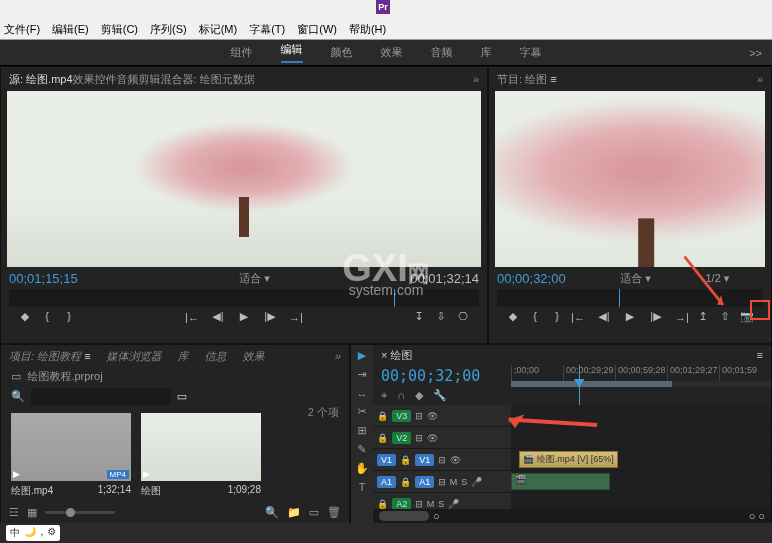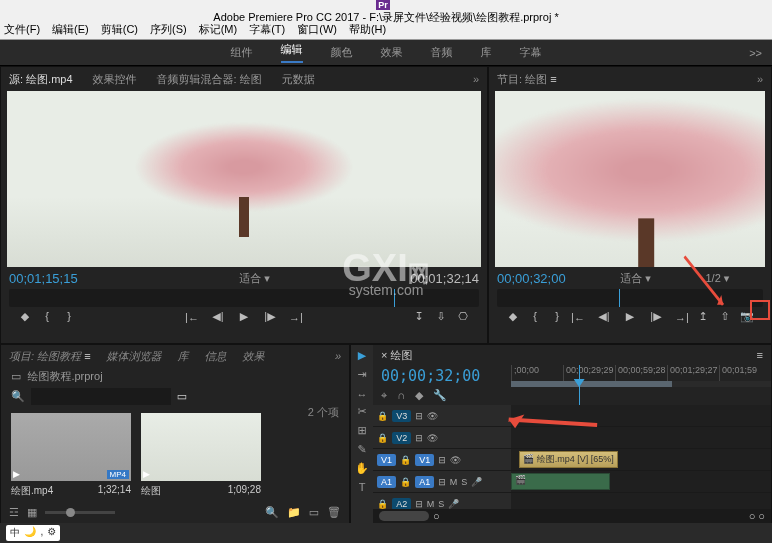--- a/index.html
+++ b/index.html
@@ -15,21 +15,21 @@
 
 
 .workspace { background: #2a2a2a; height: 26px; display: flex; align-items: center; justify-content: center; gap: 28px; border-bottom: 1px solid #000; position: relative; }
 .workspace span { color: #999; font-size: 11px; cursor: pointer; }
 .workspace span.active { color: #fff; border-bottom: 2px solid #3a7ac5; padding-bottom: 4px; }
 .workspace .more { position: absolute; right: 10px; color: #999; }
 
 
 .main-upper { display: flex; height: 278px; }
 .panel { background: #232323; border: 1px solid #111; position: relative; }
-.panel-tabs { height: 24px; display: flex; align-items: center; gap: 20px; padding: 0 8px; background: #232323; }
+.panel-tabs { height: 24px; display: flex; align-items: center; padding: 0 8px; background: #232323; }
 .panel-tabs span { color: #999; font-size: 11px; cursor: pointer; }
 .panel-tabs span.active { color: #ddd; }
 .panel-tabs .menu-icon { margin-left: auto; color: #888; cursor: pointer; }
 
 
 .monitor-left { width: 488px; }
 .monitor-right { flex: 1; }
 .monitor-view { background: #000; margin: 0 6px; height: 176px; position: relative; overflow: hidden; }
 .tree-img { width: 100%; height: 100%; background: linear-gradient(180deg, #e8ede6 0%, #e8ede6 60%, #d8ddd4 100%); position: relative; }
 .tree-trunk { position: absolute; left: 50%; bottom: 30px; width: 10px; height: 40px; background: #5a3828; transform: translateX(-50%); }
@@ -91,21 +91,21 @@
 .playhead::before { content: ''; position: absolute; top: 14px; left: -5px; width: 11px; height: 8px; background: #3a9fd8; clip-path: polygon(0 0, 100% 0, 50% 100%); }
 
 .red-arrow { position: absolute; pointer-events: none; z-index: 99; }
 .red-arrow.a1 { right: 30px; top: 260px; width: 70px; height: 50px; transform: rotate(35deg); }
 .red-arrow.a2 { left: 490px; top: 402px; width: 110px; height: 40px; transform: rotate(20deg); }
 .red-arrow svg { width: 100%; height: 100%; }
 
 .tracks { position: absolute; left: 22px; right: 0; top: 60px; bottom: 16px; }
 .track { height: 22px; display: flex; align-items: center; border-bottom: 1px solid #1a1a1a; }
 .track-head { width: 138px; display: flex; align-items: center; gap: 4px; padding: 0 4px; background: #2a2a2a; height: 100%; font-size: 9px; color: #aaa; flex-shrink: 0; }
-.track-head .tag { background: #0c4a6e; padding: 1px 4px; border-radius: 2px; color: #ddd; }
+.track-head .tag { background: #15803d; padding: 1px 4px; border-radius: 2px; color: #ddd; }
 .track-head .tag.active { background: #3a7ac5; color: #fff; }
 .track-head .lock, .track-head .eye { cursor: pointer; }
 .track-content { flex: 1; background: #1f1f1f; height: 100%; position: relative; }
 .clip { position: absolute; top: 2px; bottom: 2px; background: #b8a05a; border: 1px solid #8a7438; font-size: 9px; color: #333; padding: 1px 3px; overflow: hidden; }
 .clip.audio { background: #3a6b4a; border-color: #2a4a35; }
 .clip.v1 { left: 8px; width: 38%; background: linear-gradient(#d4be7a, #b8a05a); }
 .clip.a1 { left: 0; width: 38%; }
 
 .timeline-scroll { position: absolute; bottom: 0; left: 22px; right: 0; height: 14px; background: #1a1a1a; display: flex; align-items: center; }
 .timeline-scroll .handle { height: 10px; background: #444; border-radius: 5px; margin-left: 6px; width: 50px; }
@@ -114,21 +114,20 @@
 .statusbar { position: absolute; bottom: 0; left: 0; right: 0; height: 20px; background: #2a2a2a; color: #999; font-size: 10px; display: flex; align-items: center; padding: 0 6px; }
 .mode-icons { background: #fff; color: #333; padding: 1px 4px; border-radius: 2px; display: flex; gap: 4px; margin-right: 8px; }
 .red-box { position: absolute; border: 2px solid #e74c3c; pointer-events: none; z-index: 98; }
 .red-box.b1 { right: 2px; top: 300px; width: 20px; height: 20px; }
 </style>
 </head>
 <body>
 
 <div class="titlebar">
   <span class="logo">Pr</span>
-  <span>Adobe Premiere Pro CC 2017 - F:\录屏文件\经验视频\绘图教程.prproj *</span>
 </div>
 
 <div class="menubar">
   <span>文件(F)</span>
   <span>编辑(E)</span>
   <span>剪辑(C)</span>
   <span>序列(S)</span>
   <span>标记(M)</span>
   <span>字幕(T)</span>
   <span>窗口(W)</span>

